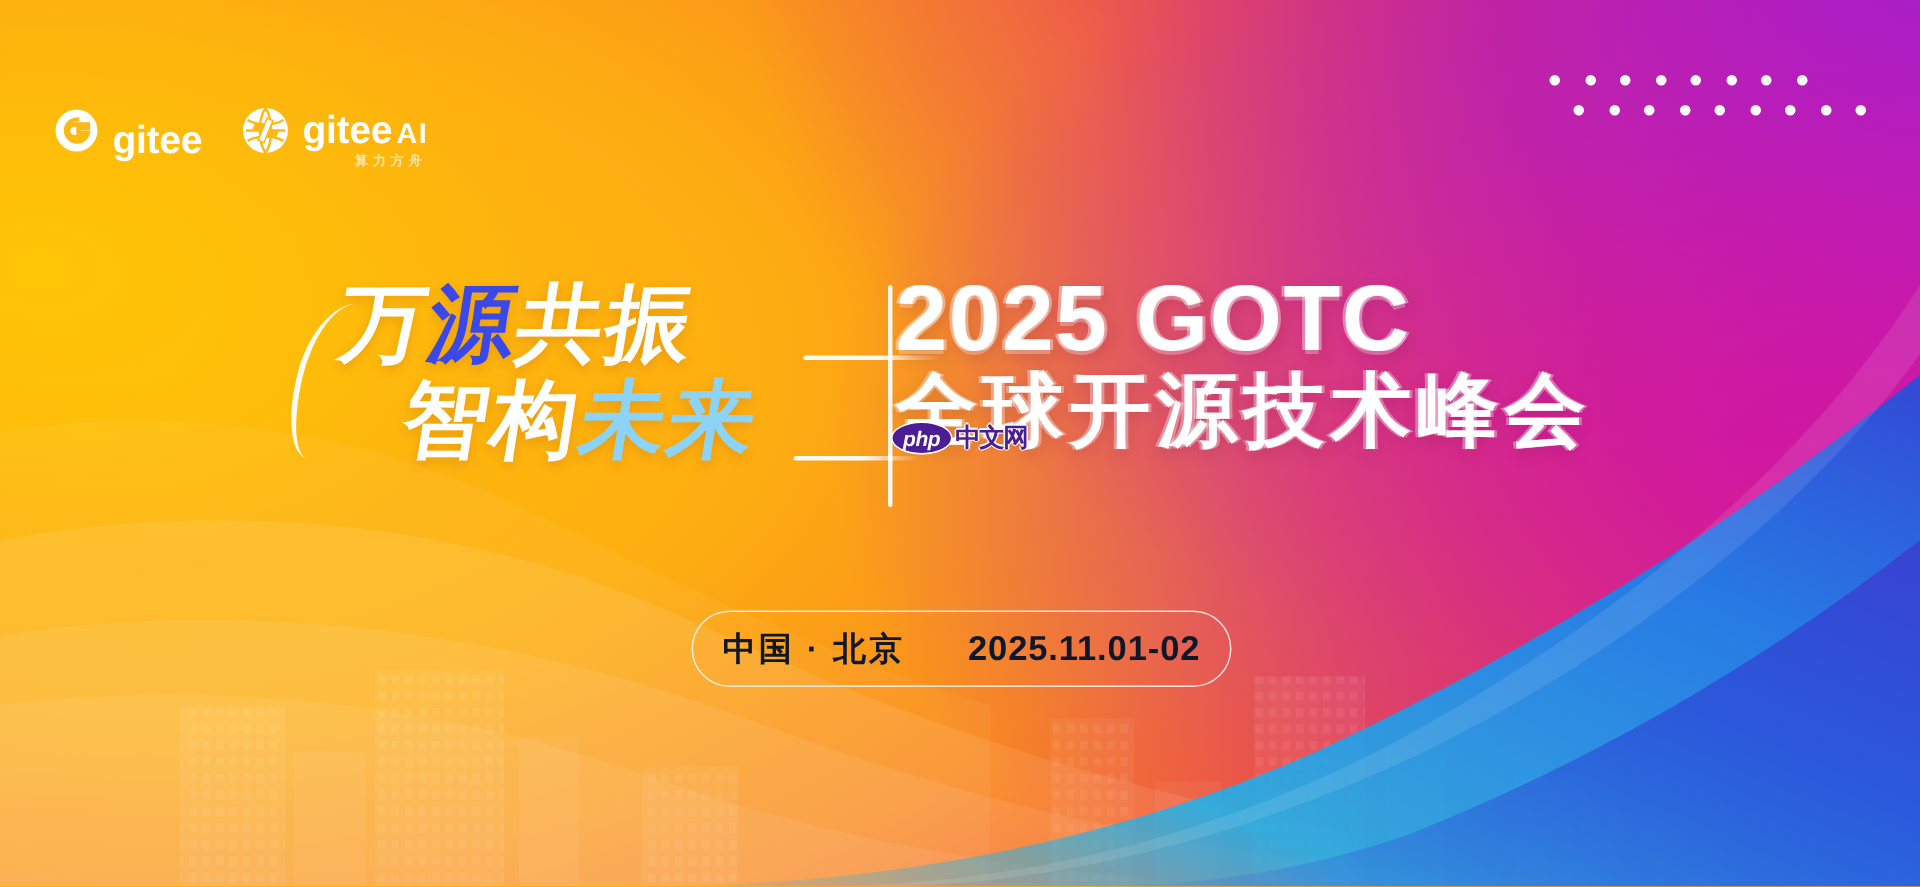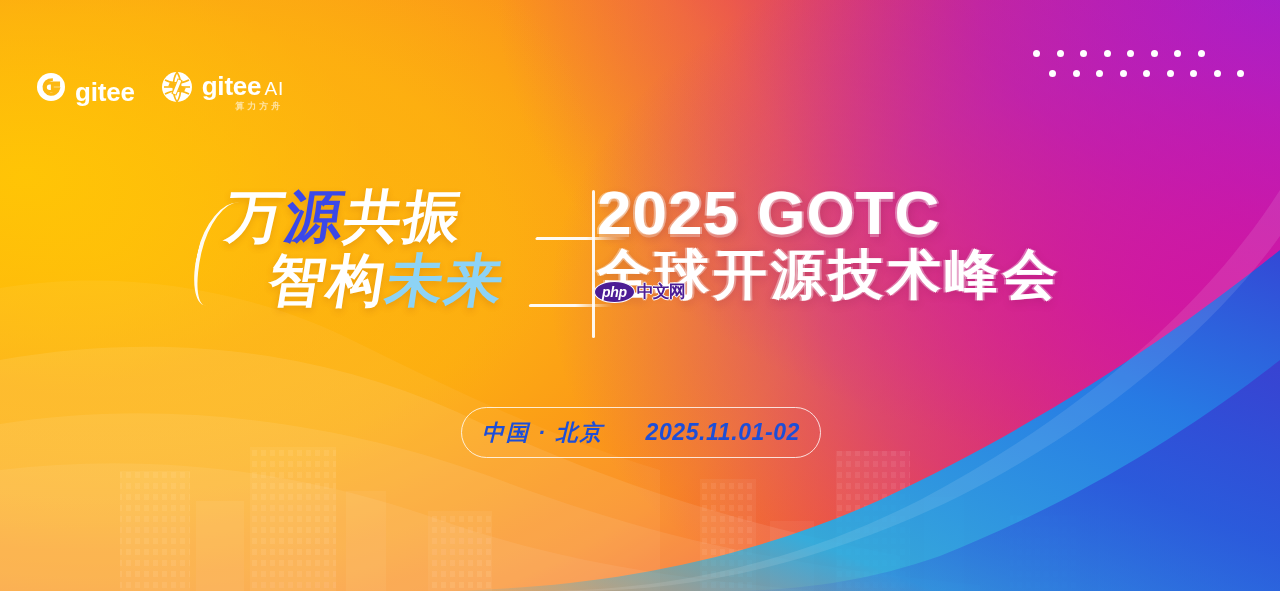--- a/index.html
+++ b/index.html
@@ -48,21 +48,21 @@
   .logo{display:flex;align-items:center;gap:9px;}
   .mark{flex:none;display:block;}
   .logo-text{
     color:#fff;font-weight:bold;letter-spacing:.5px;line-height:1;
     white-space:nowrap;
   }
   .oschina-text{font-size:21px;letter-spacing:1.2px;}
   .gitee-text{font-size:26px;letter-spacing:-.2px;margin-top:11px;}
   .giteeai-wrap{display:flex;flex-direction:column;align-items:flex-end;gap:2px;}
   .giteeai-row{display:flex;align-items:baseline;gap:3px;}
-  .giteeai-ai{font-size:19px;color:#fff;font-weight:normal;letter-spacing:1px;}
+  .giteeai-ai{font-size:19px;color:#fff;font-weight:bold;letter-spacing:1px;}
   .giteeai-sub{
     font-size:9px;color:rgba(255,255,255,.62);letter-spacing:3px;
     font-weight:bold;line-height:1;margin-right:1px;
   }
 
   
   .dots{position:absolute;right:36px;top:48px;}
   .dot-row{display:flex;gap:16.5px;height:10px;align-items:center;}
   .dot-row + .dot-row{margin-top:10px;margin-left:16px;}
   .dot{width:7px;height:7px;border-radius:50%;background:#fff;}
@@ -139,21 +139,21 @@
     letter-spacing:-1px;
     text-shadow:1px 0 0 #fff,-1px 0 0 #fff,0 1px 0 #fff,0 -1px 0 #fff;
   }
 
   
   .pill{
     position:absolute;left:461px;top:407px;
     width:358px;height:49px;border-radius:26px;
     border:1.6px solid rgba(255,255,255,.80);
     display:flex;align-items:center;justify-content:center;gap:14px;
-    color:#1d4ed8;white-space:nowrap;font-style:italic;
+    color:#0f172a;white-space:nowrap;
   }
   .pill-place{font-size:22px;font-weight:bold;letter-spacing:2px;}
   .pill-date{font-size:23px;font-weight:bold;letter-spacing:.6px;margin-left:28px;}
 </style>
 </head>
 <body>
 
 <div class="banner">
 
   <div class="bg-base"></div>

